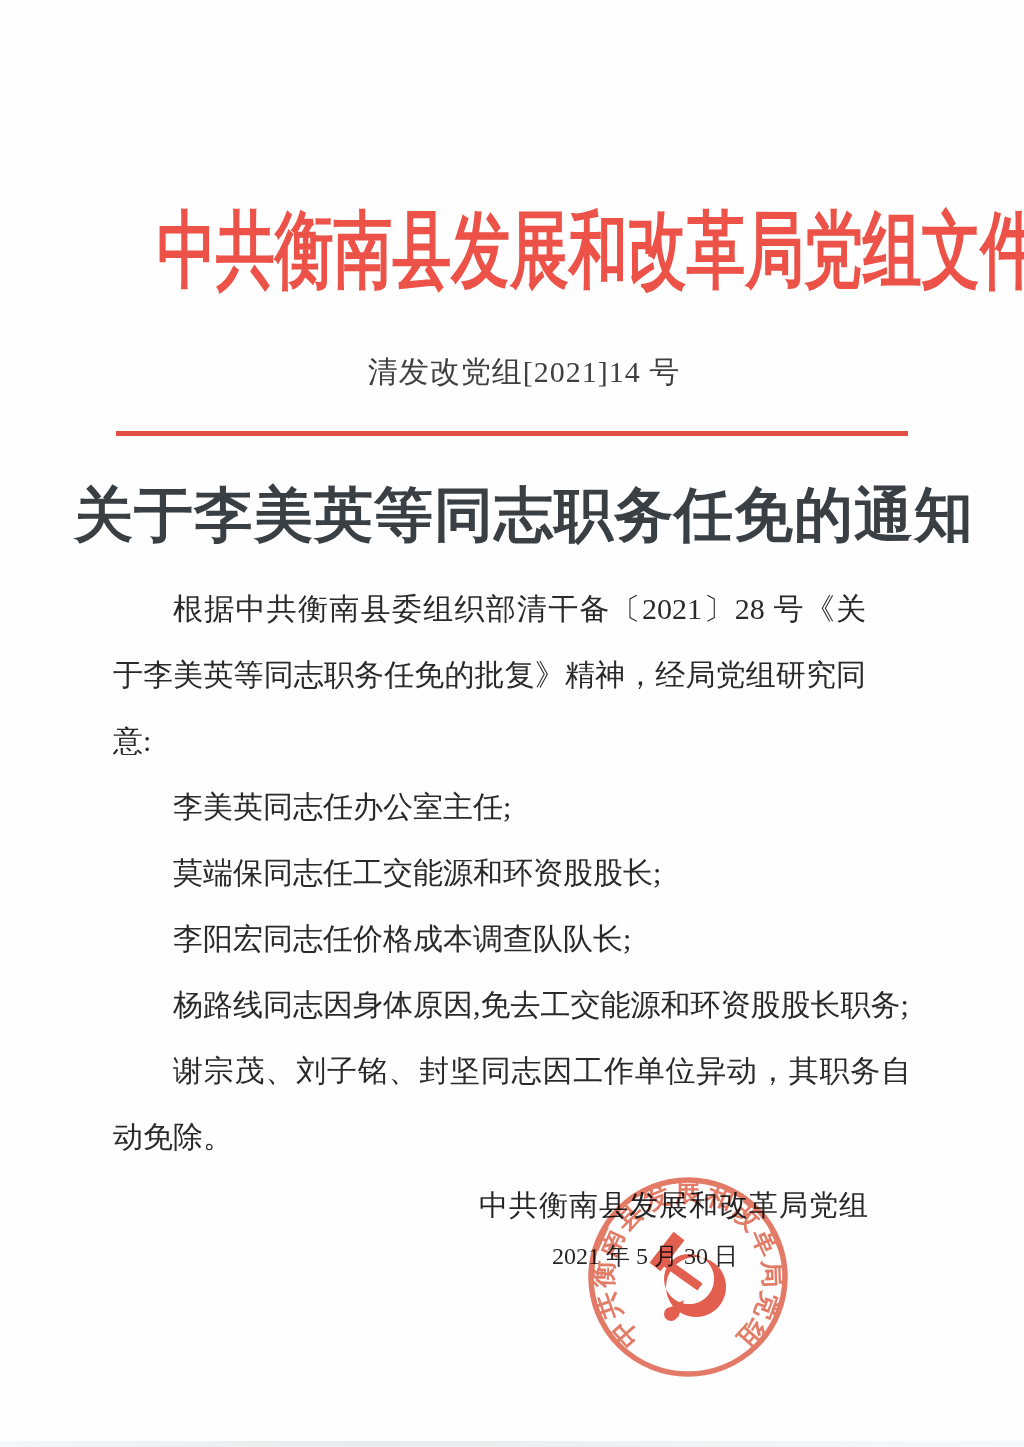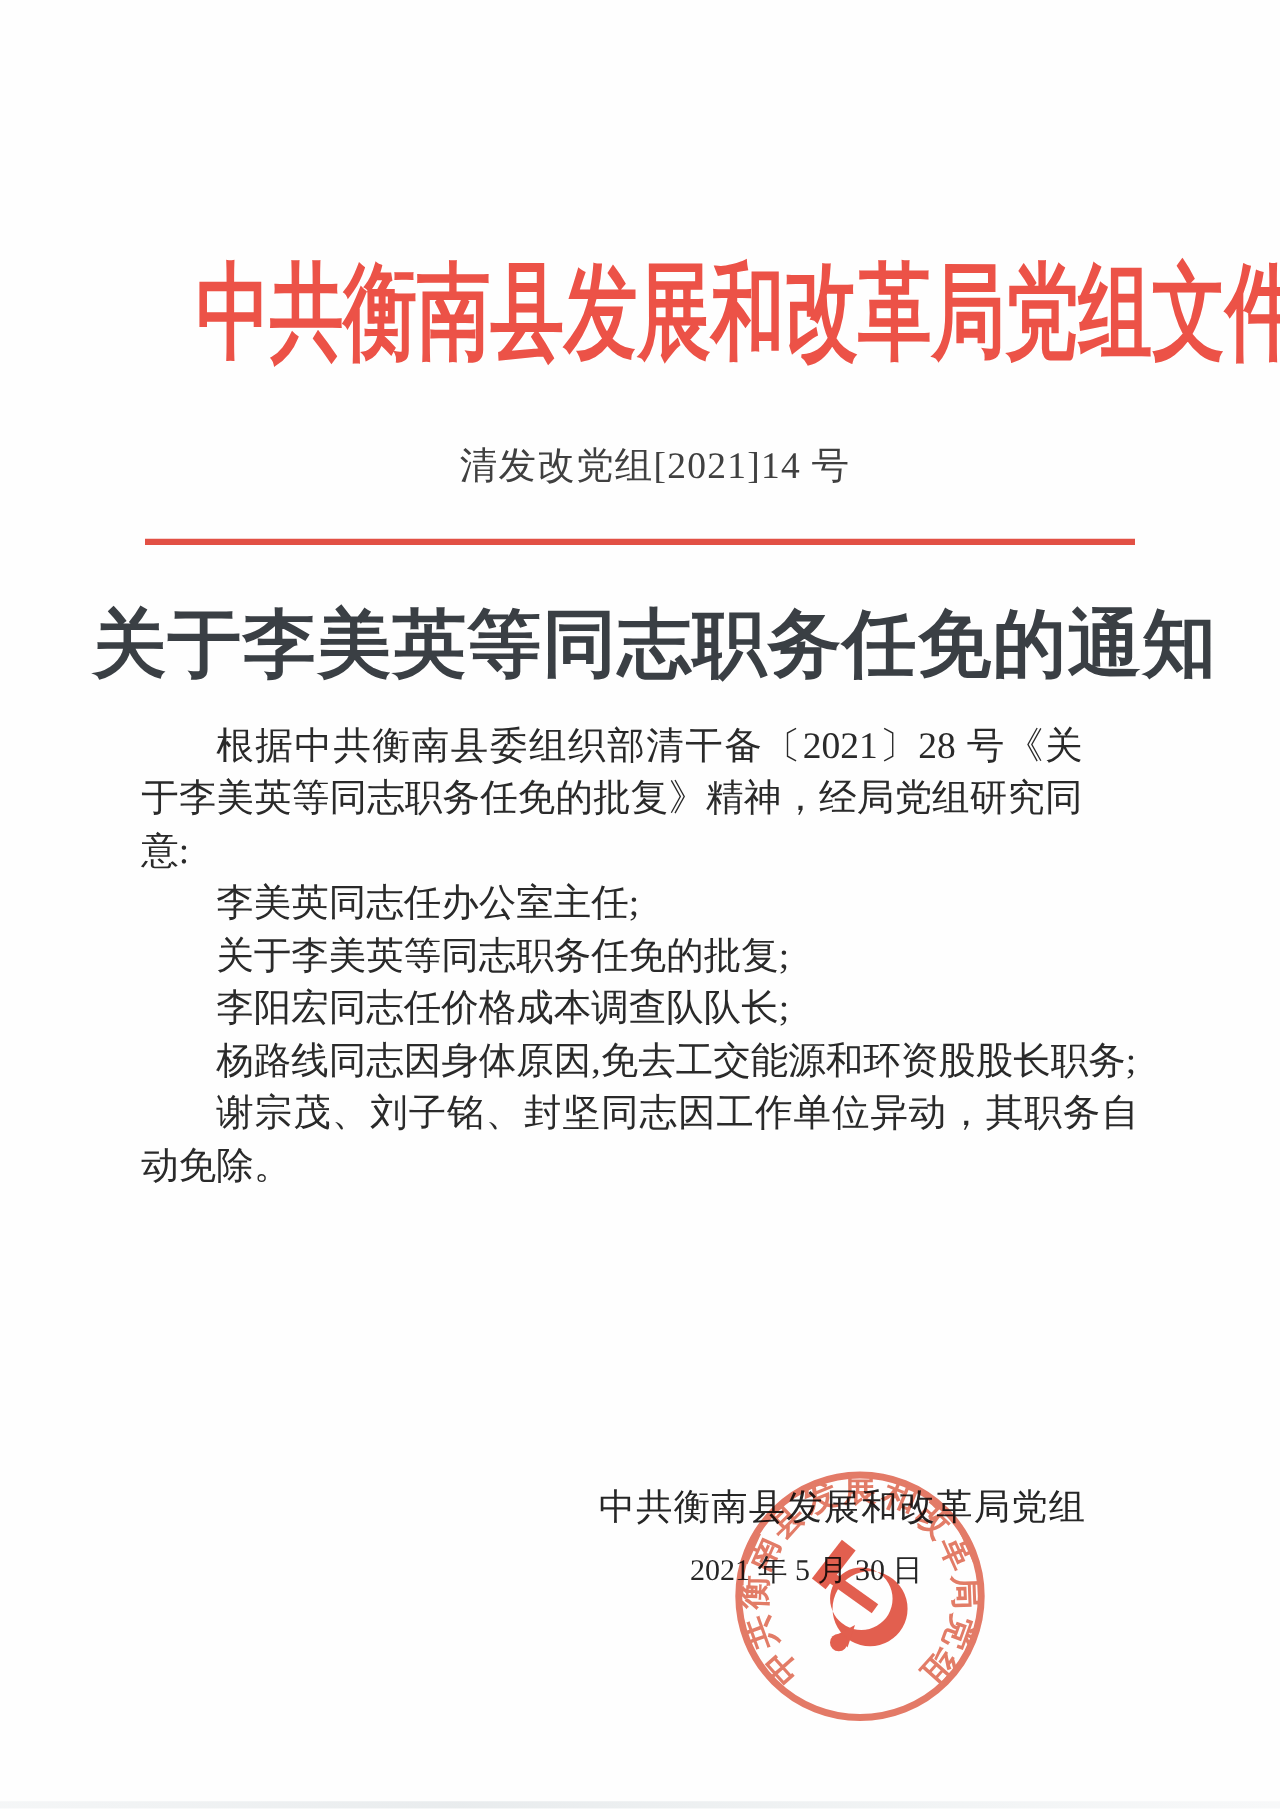--- a/index.html
+++ b/index.html
@@ -25,21 +25,21 @@
     position:absolute; top:431px; left:116px;
     width:792px; height:5px; background:#e25045;
   }
   .doc-title {
     position:absolute; top:476px; left:0; width:100%; margin:0;
     text-align:center; font-size:59px; font-weight:bold;
     color:#3a3f44; letter-spacing:1px;
   }
   .body-text {
     position:absolute; top:576px; left:113px; width:798px;
-    font-size:30px; line-height:42px; color:#2a2a2a;
+    font-size:30px; line-height:66px; color:#2a2a2a;
     text-align:justify;
   }
   .body-text p { margin:0; text-indent:2em; }
   .body-text p.p-first { margin-right:45px; }
   .sign-org {
     position:absolute; top:1186px; left:674px; transform:translateX(-50%);
     font-size:29px; color:#262626; white-space:nowrap; letter-spacing:1px;
   }
   .sign-date {
     position:absolute; top:1240px; left:645px; transform:translateX(-50%);
@@ -71,21 +71,21 @@
 
   <div class="doc-number">清发改党组[2021]14 号</div>
 
   <div class="red-rule"></div>
 
   <h1 class="doc-title">关于李美英等同志职务任免的通知</h1>
 
   <div class="body-text">
     <p class="p-first">根据中共衡南县委组织部清干备〔2021〕28 号《关于李美英等同志职务任免的批复》精神，经局党组研究同意:</p>
     <p>李美英同志任办公室主任;</p>
-    <p>关于李美英等同志职务任免的批复;</p>
+    <p>莫端保同志任工交能源和环资股股长;</p>
     <p>李阳宏同志任价格成本调查队队长;</p>
     <p>杨路线同志因身体原因,免去工交能源和环资股股长职务;</p>
     <p>谢宗茂、刘子铭、封坚同志因工作单位异动，其职务自动免除。</p>
   </div>
 
   <div class="sign-org">中共衡南县发展和改革局党组</div>
 
   <div class="sign-date">2021 年 5 月 30 日</div>
 
   <svg class="stamp" viewBox="0 0 210 210" xmlns="http://www.w3.org/2000/svg">

